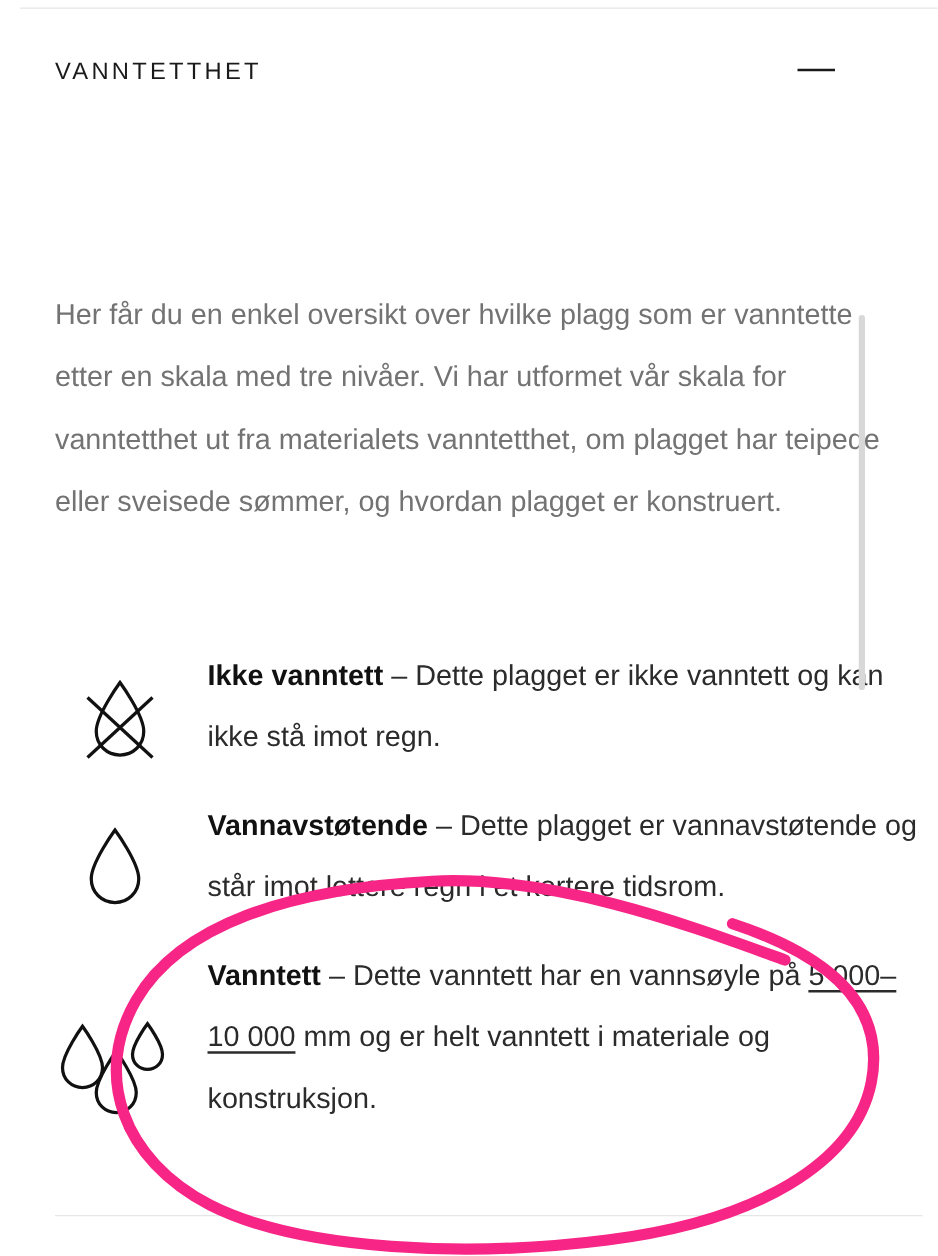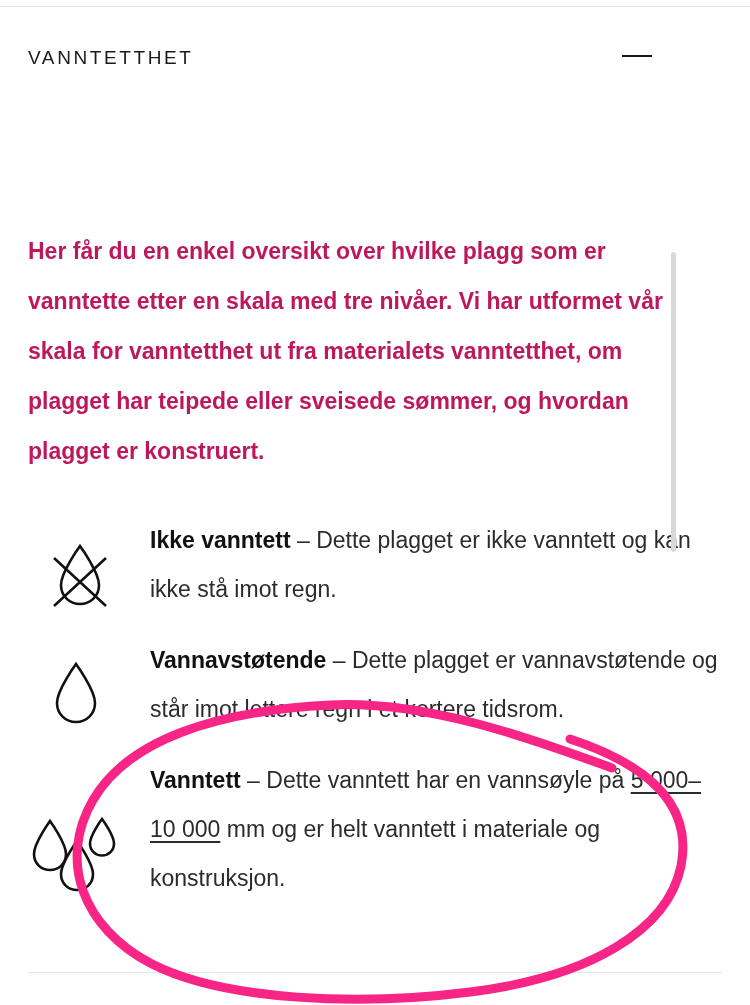--- a/index.html
+++ b/index.html
@@ -15,20 +15,21 @@
     color: #1a1a1a;
     overflow: hidden;
     position: relative;
   }
 
   .page {
     position: relative;
     width: 680px;
     height: 1005px;
     background: #ffffff;
+    margin-left: 16px;
   }
 
   .top-rule {
     position: absolute;
     top: 6px;
     left: 0;
     width: 750px;
     height: 1px;
     background: #e6e6e6;
   }
@@ -93,22 +94,22 @@
     letter-spacing: -0.1px;
   }
 
   .intro {
     position: absolute;
     top: 226px;
     left: 28px;
     width: 680px;
     font-size: 23px;
     line-height: 50px;
-    color: #be185d;
-    font-weight: 700;
+    color: #737373;
+    font-weight: 400;
   }
 
   .levels {
     position: absolute;
     top: 516px;
     left: 28px;
     width: 694px;
   }
 
   .level-row {

